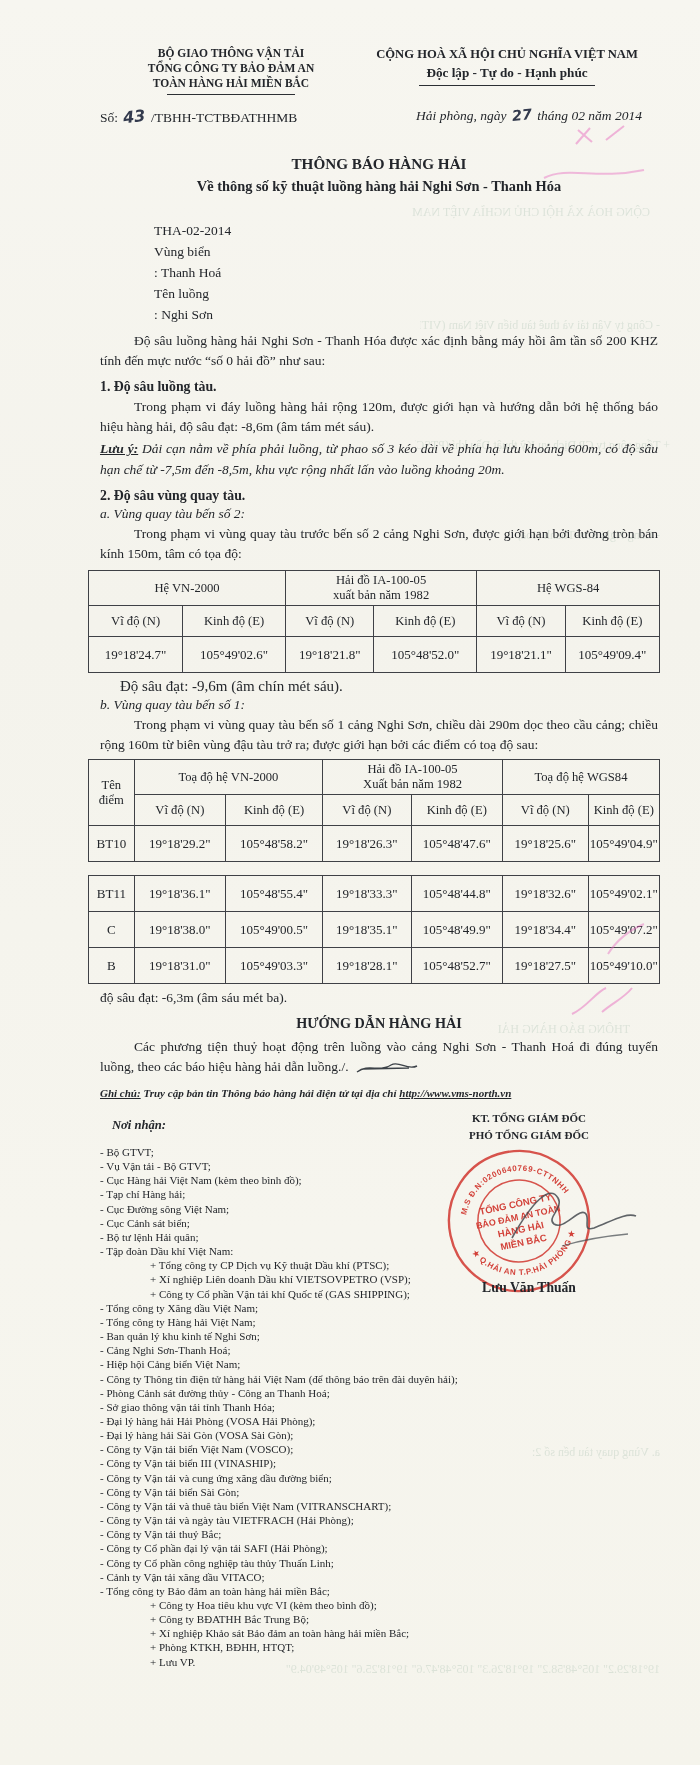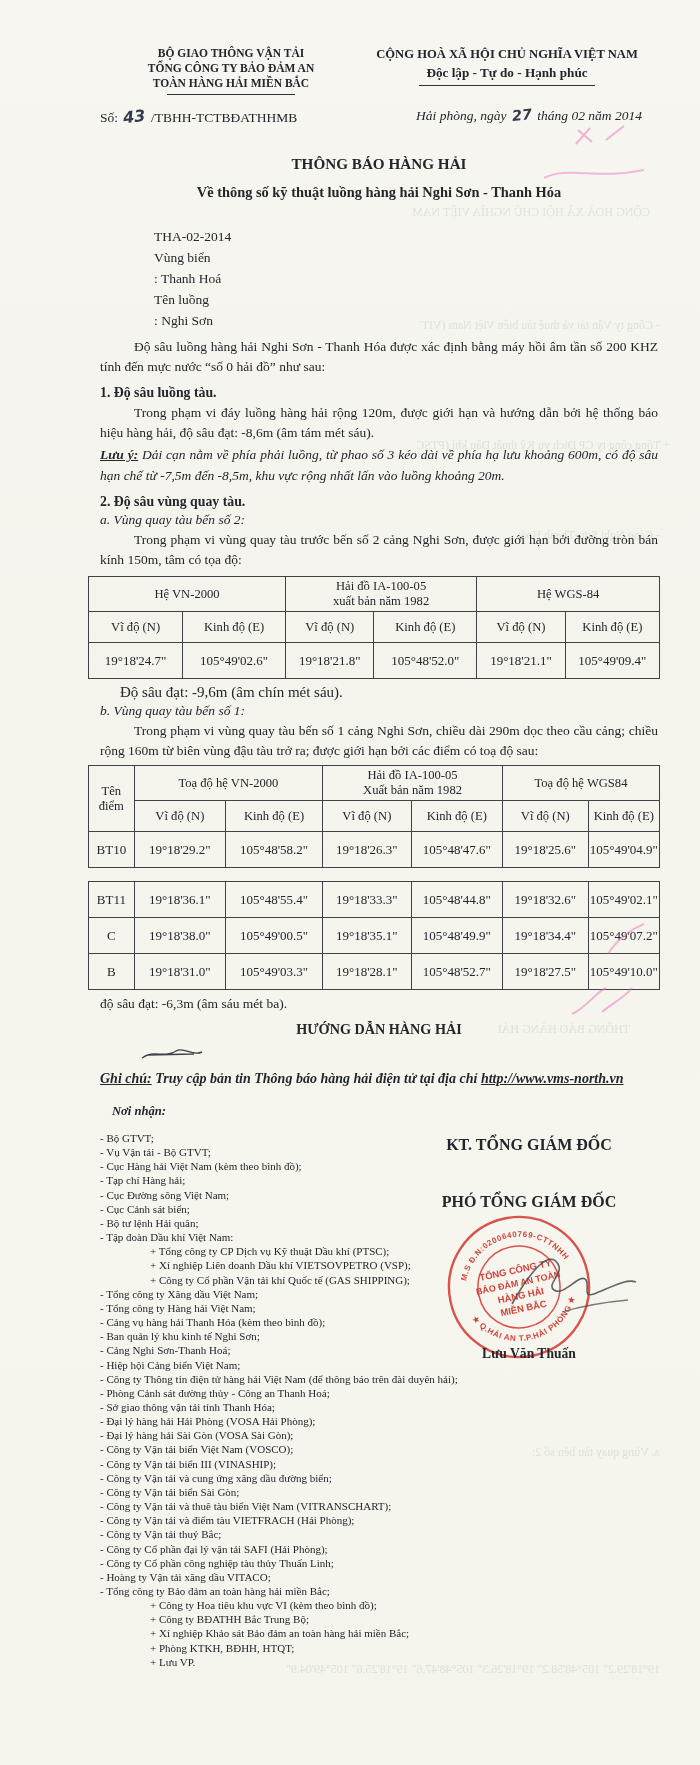--- a/index.html
+++ b/index.html
@@ -33,21 +33,21 @@
   .num-right{flex:1;text-align:center;font-style:italic;}
   .hand{
     font-family:"DejaVu Sans",sans-serif;font-style:italic;font-weight:bold;
     color:#333a4d;display:inline-block;transform:rotate(-6deg);font-size:16px;
     margin:0 2px;
   }
   .hand-sm{font-size:14.5px;}
 
   .title{text-align:center;margin-top:28px;}
   .t1{font-weight:bold;font-size:15.2px;line-height:20px;}
-  .t2{font-weight:bold;font-size:14.4px;line-height:20px;margin-top:8px;}
+  .t2{font-weight:bold;font-size:14.4px;line-height:20px;margin-top:2px;}
 
   .meta{margin:24px 0 0 54px;font-size:13.5px;line-height:21px;}
   .meta-row{display:flex;flex-direction:column;}
   .meta-label{width:118px;}
 
   .para{font-size:13.5px;line-height:20px;margin:0;text-align:justify;}
   .ind1{text-indent:34px;}
   .mt12{margin-top:12px;}
   .mt6{margin-top:6px;}
   .h-bold{font-weight:bold;font-size:13.8px;margin:8px 0 2px;}
@@ -63,30 +63,30 @@
   .tbl .gh th{height:30px;line-height:15px;}
   .tbl .ch th{height:26px;}
   .tbl .dr td{height:31px;font-size:13px;}
   .tbl .ghl{display:block;line-height:15px;}
   .t2b{margin-top:13px;}
   .depth{margin:5px 0 2px 20px;font-size:15px;}
   .depth2{margin:6px 0 0 0;font-size:13.5px;}
 
   .center-head{text-align:center;font-weight:bold;font-size:14.2px;margin:9px 0 5px;}
   .sq-inline{display:inline-block;vertical-align:middle;margin-left:6px;}
-  .ghichu{font-weight:bold;font-style:italic;font-size:14px;margin-top:7px;line-height:18px;}
+  .ghichu{font-weight:bold;font-style:italic;font-size:11px;margin-top:7px;line-height:18px;}
   .gc-label,.gc-url{text-decoration:underline;}
 
   .signoff{position:relative;margin-top:16px;height:610px;}
   .rc-title{font-weight:bold;font-style:italic;font-size:12.6px;margin:0 0 12px 12px;}
   .rc-item{font-size:11px;line-height:14.15px;white-space:nowrap;}
   .rc-item.ind{padding-left:50px;}
 
   .signer{position:absolute;top:-8px;right:0;width:258px;text-align:center;z-index:2;}
-  .st1,.st2{font-weight:bold;font-size:16px;line-height:17px;margin-top:40px;}
+  .st1,.st2{font-weight:bold;font-size:11px;line-height:17px;}
   .stamp-wrap{position:relative;width:150px;height:146px;margin:2px 0 0 44px;}
   .stamp-svg{position:absolute;left:0;top:0;transform:rotate(-12deg);opacity:.93;}
   .sig-svg{position:absolute;left:58px;top:16px;z-index:3;}
   .sname{font-weight:bold;font-size:13.6px;margin-top:-12px;position:relative;z-index:4;}
 
   .pink{position:absolute;z-index:3;pointer-events:none;}
 </style>
 </head>
 <body>
 
@@ -290,21 +290,21 @@
         <td>105°48'52.7"</td>
         <td>19°18'27.5"</td>
         <td>105°49'10.0"</td>
       </tr>
     </tbody>
       </table>
     <p class="depth2">độ sâu đạt: -6,3m (âm sáu mét ba).</p>
 
     <p class="center-head">HƯỚNG DẪN HÀNG HẢI</p>
     <p class="para ind1">
-      <svg class="sq-inline" width="64" height="16" viewBox="0 0 64 16">
+      <span>Các phương tiện thuỷ hoạt động trên luồng vào cảng Nghi Sơn - Thanh Hoá đi đúng tuyến luồng, theo các báo hiệu hàng hải dẫn luồng./.</span><svg class="sq-inline" width="64" height="16" viewBox="0 0 64 16">
           <path d="M2,12 C14,3 24,13 36,5 C44,0 52,11 62,6 M8,9 L54,8" stroke="#3c4248" stroke-width="1.4" fill="none"></path>
         </svg>
     </p>
 
     <p class="ghichu">
       <span class="gc-label">Ghi chú:</span>
       <span>Truy cập bản tin Thông báo hàng hải điện tử tại địa chỉ</span>
       <span class="gc-url">http://www.vms-north.vn</span>
     </p>
 
@@ -317,39 +317,38 @@
         <div class="rc-item">- Tạp chí Hàng hải;</div>
         <div class="rc-item">- Cục Đường sông Việt Nam;</div>
         <div class="rc-item">- Cục Cảnh sát biển;</div>
         <div class="rc-item">- Bộ tư  lệnh Hải quân;</div>
         <div class="rc-item">- Tập đoàn Dầu khí Việt Nam:</div>
         <div class="rc-item ind">+ Tổng công ty CP Dịch vụ Kỹ thuật Dầu khí (PTSC);</div>
         <div class="rc-item ind">+ Xí nghiệp Liên doanh Dầu khí VIETSOVPETRO (VSP);</div>
         <div class="rc-item ind">+ Công ty Cổ phần Vận tải khí Quốc tế (GAS SHIPPING);</div>
         <div class="rc-item">- Tổng công ty Xăng dầu Việt Nam;</div>
         <div class="rc-item">- Tổng công ty Hàng hải Việt Nam;</div>
-        <div class="rc-item">- Cảng vụ hàng hải Thanh Hóa (kèm theo bình đồ);</div>
         <div class="rc-item">- Ban quản lý khu kinh tế Nghi Sơn;</div>
         <div class="rc-item">- Cảng Nghi Sơn-Thanh Hoá;</div>
         <div class="rc-item">- Hiệp hội Cảng biển Việt Nam;</div>
         <div class="rc-item">- Công ty Thông tin điện tử hàng hải Việt Nam (để thông báo trên đài duyên hải);</div>
         <div class="rc-item">- Phòng Cảnh sát đường thủy - Công an Thanh Hoá;</div>
         <div class="rc-item">- Sở giao thông vận tải tỉnh Thanh Hóa;</div>
         <div class="rc-item">- Đại lý hàng hải Hải Phòng (VOSA Hải Phòng);</div>
         <div class="rc-item">- Đại lý hàng hải Sài Gòn (VOSA Sài Gòn);</div>
         <div class="rc-item">- Công ty Vận tải biển Việt Nam (VOSCO);</div>
         <div class="rc-item">- Công ty Vận tải biển III (VINASHIP);</div>
         <div class="rc-item">- Công ty Vận tải và cung ứng xăng dầu đường biển;</div>
         <div class="rc-item">- Công ty Vận tải biển Sài Gòn;</div>
         <div class="rc-item">- Công ty Vận tải và thuê tàu biển Việt Nam (VITRANSCHART);</div>
-        <div class="rc-item">- Công ty Vận tải và điểm tàu VIETFRACH (Hải Phòng);</div>
+        <div class="rc-item">- Công ty Vận tải và ngày tàu VIETFRACH (Hải Phòng);</div>
         <div class="rc-item">- Công ty Vận tải thuỷ Bắc;</div>
         <div class="rc-item">- Công ty Cổ phần đại lý vận tải SAFI (Hải Phòng);</div>
         <div class="rc-item">- Công ty Cổ phần công nghiệp tàu thủy Thuấn Linh;</div>
-        <div class="rc-item">- Hoàng ty Vận tải xăng dầu VITACO;</div>
+        <div class="rc-item">- Cảnh ty Vận tải xăng dầu VITACO;</div>
         <div class="rc-item">- Tổng công ty Bảo đảm an toàn hàng hải miền Bắc;</div>
         <div class="rc-item ind">+ Công ty Hoa tiêu khu vực VI (kèm theo bình đồ);</div>
         <div class="rc-item ind">+ Công ty BĐATHH Bắc Trung Bộ;</div>
         <div class="rc-item ind">+ Xí nghiệp Khảo sát Bảo đảm an toàn hàng hải miền Bắc;</div>
         <div class="rc-item ind">+ Phòng KTKH, BĐHH, HTQT;</div>
         <div class="rc-item ind">+ Lưu VP.</div>
       </div>
 
       <div class="signer">
         <div class="st1">KT. TỔNG GIÁM ĐỐC</div>

